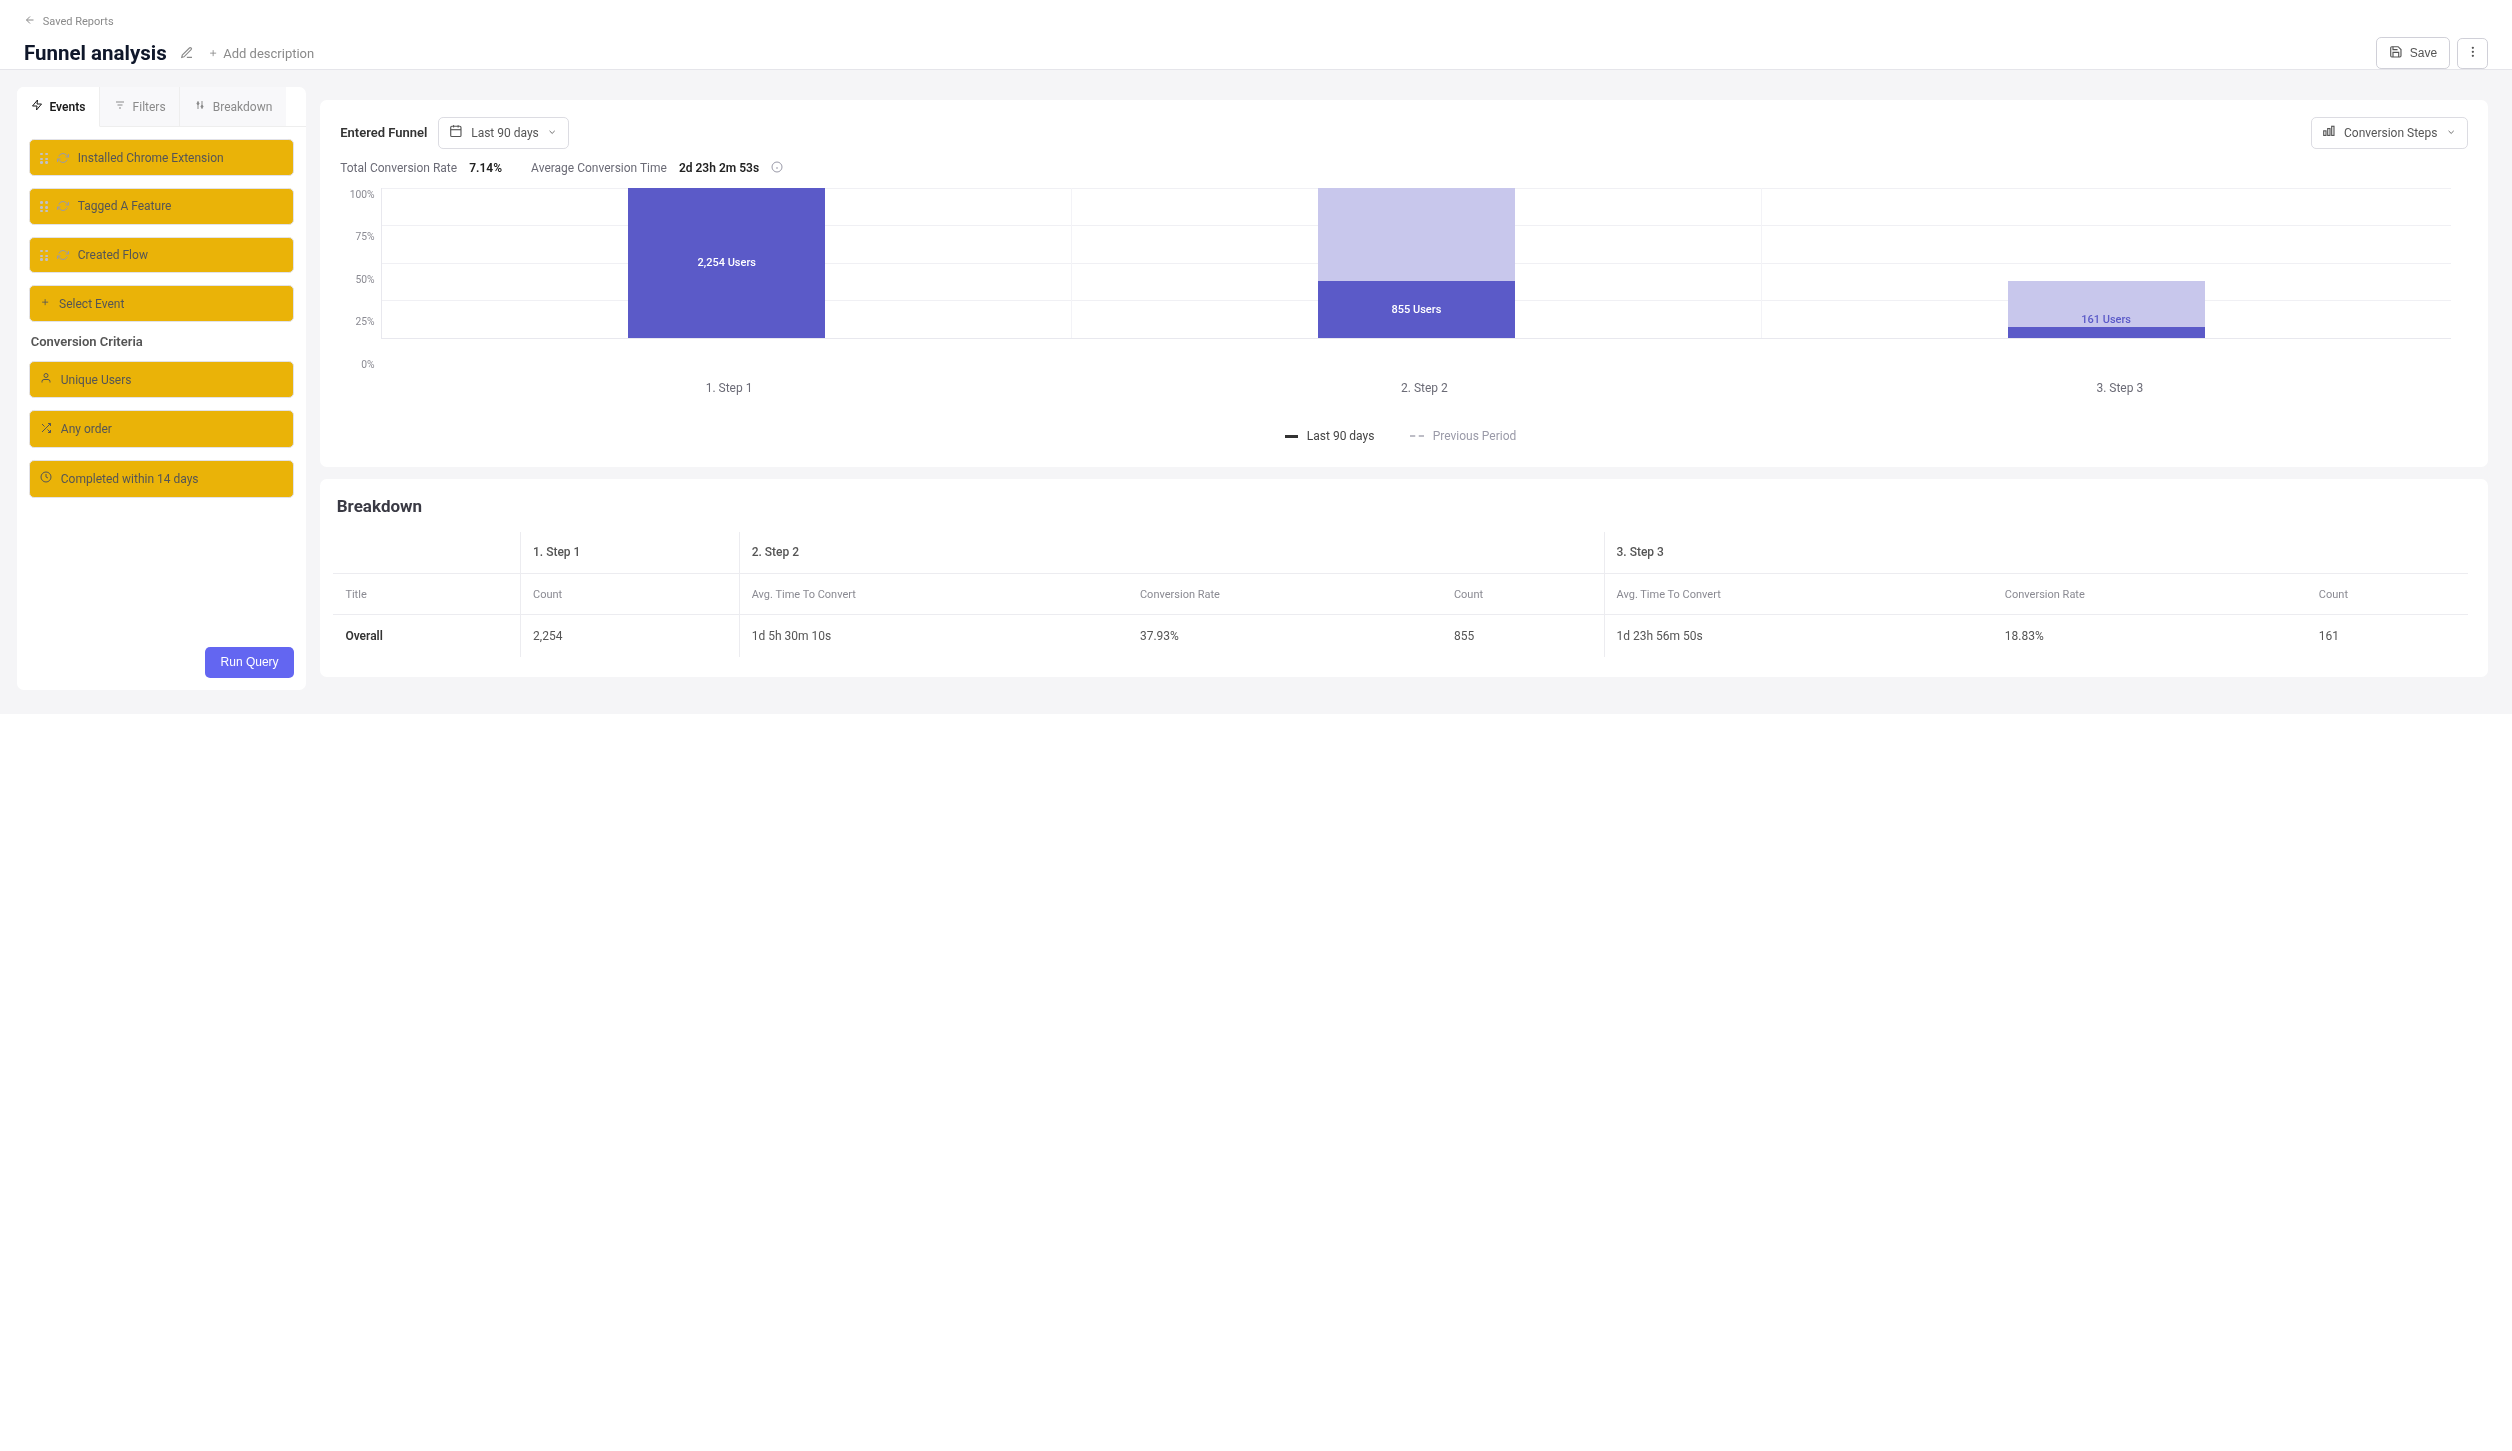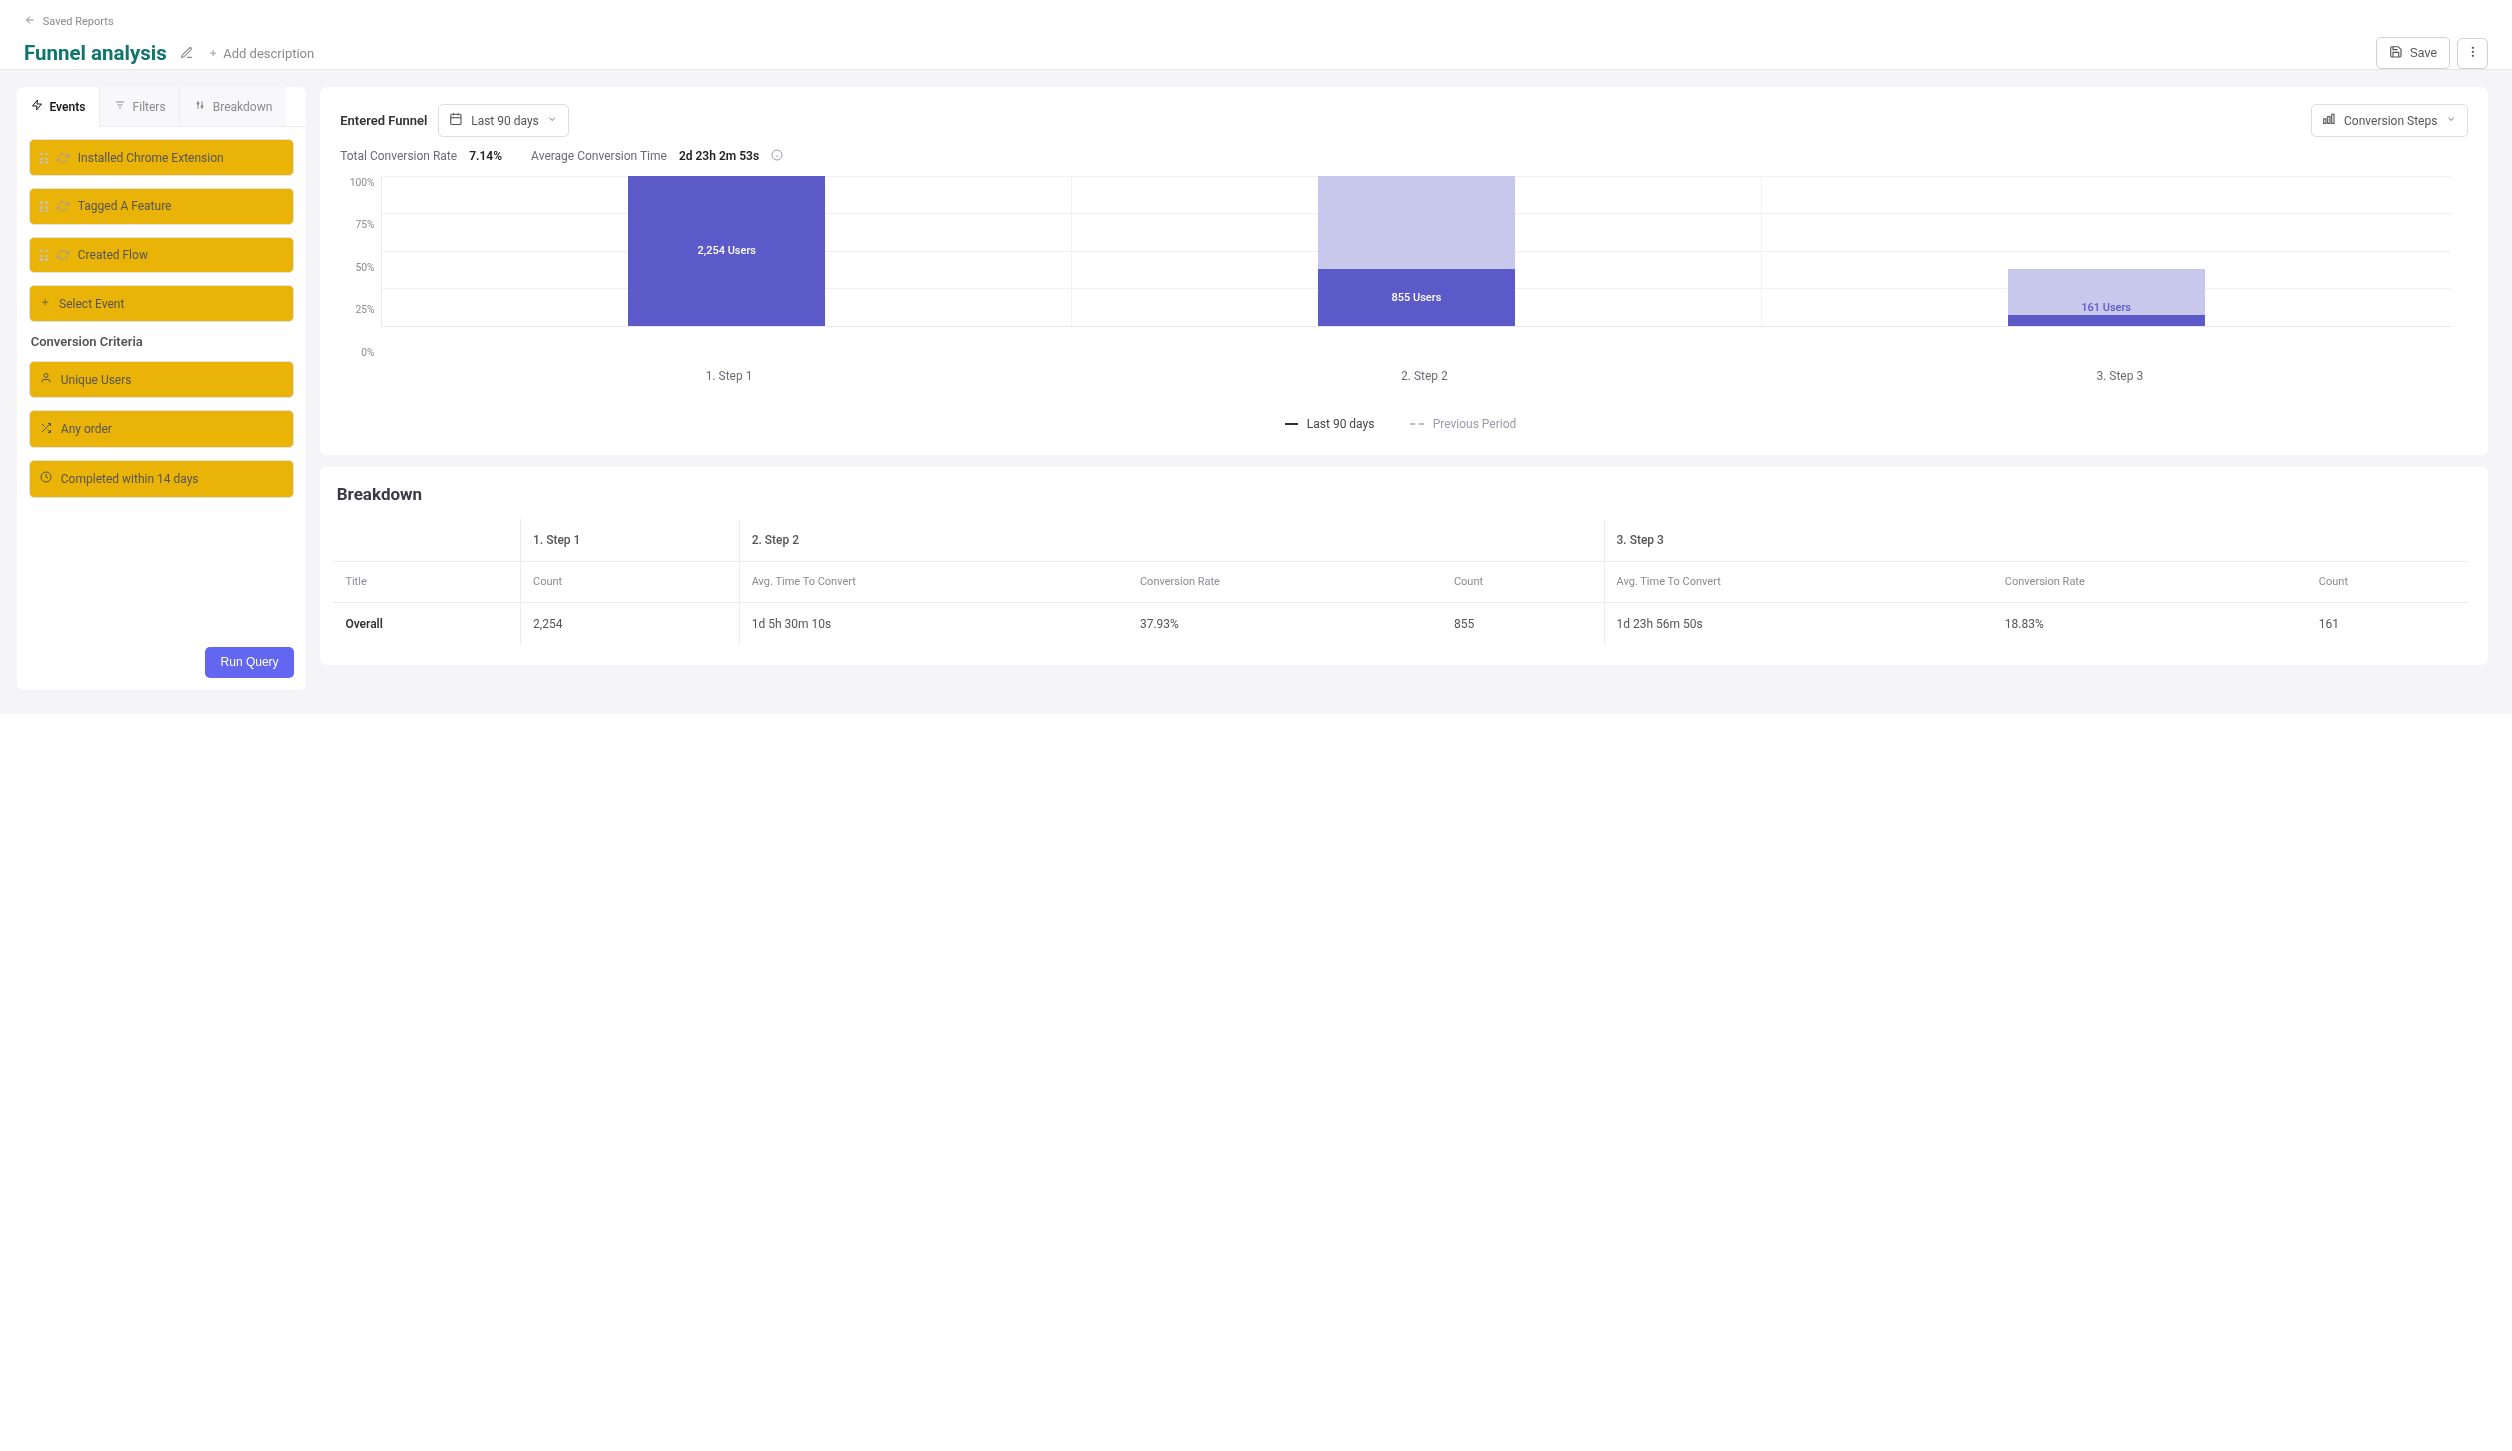--- a/index.html
+++ b/index.html
@@ -6,31 +6,31 @@
     body {
       font-family: -apple-system, BlinkMacSystemFont, 'Segoe UI', Roboto, sans-serif;
       background: #fff;
       color: #1a1a1a;
       font-size: 12px;
     }
     .header { padding: 13.7px 24px 0 24px; background: #fff; }
     .breadcrumb-row { display: flex; align-items: center; gap: 6.8px; color: #8a8a8a; font-size: 11px; margin-bottom: 8.5px; cursor: pointer; }
     .title-row { display: flex; align-items: center; justify-content: space-between; }
     .title-left { display: flex; align-items: center; gap: 13.7px; }
-    .page-title { font-size: 20.5px; font-weight: 700; color: #0f766e; }
+    .page-title { font-size: 20.5px; font-weight: 700; color: #0f172a; }
     .icon-btn-small { color: #8a8a8a; cursor: pointer; display: inline-flex; }
     .add-desc { display: flex; align-items: center; gap: 5.1px; color: #8a8a8a; font-size: 13px; cursor: pointer; }
     .title-right { display: flex; align-items: center; gap: 6.8px; }
     .btn-outline { display: flex; align-items: center; gap: 6.8px; padding: 6.8px 12px; border: 0.9px solid #d0d0d8; border-radius: 5.1px; background: #fff; cursor: pointer; font-size: 12px; color: #555; }
     .btn-icon-outline { display: flex; align-items: center; justify-content: center; width: 31px; height: 31px; border: 0.9px solid #d0d0d8; border-radius: 5.1px; background: #fff; cursor: pointer; color: #555; }
     .flat-tabs { display: flex; gap: 24px; margin-top: 17px; }
     .flat-tab { padding: 8.5px 0 12px 0; color: #8a8a8a; font-size: 13px; cursor: pointer; border-bottom: 2.6px solid transparent; }
     .flat-tab.active { color: #5b5bd6; font-weight: 600; border-bottom-color: #5b5bd6; }
     .divider { height: 0.9px; background: #e5e5ea; }
-    .body-area { background: #f5f5f7; padding: 17px 24px 24px 17px; display: flex; gap: 13.7px; align-items: flex-start; min-height: 598px;}
+    .body-area { background: #f5f5f7; padding: 17px 24px 24px 17px; display: flex; gap: 13.7px; align-items: center; min-height: 598px;}
     .sidebar { width: 289px; background: #fff; border-radius: 6.8px; padding-bottom: 12px; display: flex; flex-direction: column; }
     .side-tabs { display: flex; border-bottom: 0.9px solid #eee; }
     .side-tab { display: flex; align-items: center; gap: 6.8px; padding: 12px 13.7px; color: #8a8a8a; font-size: 12px; cursor: pointer; background:#f8f8fa; border-right:0.9px solid #eee;}
     .side-tab:first-child { border-top-left-radius:6.8px; }
     .side-tab.active { color: #1a1a1a; font-weight: 600; background:#fff; border-bottom: 1.7px solid #fff; margin-bottom:-0.9px; border-right:0.9px solid #eee;}
     .side-body { padding: 12px 12px 0 12px; flex:1;}
     .pill { display: flex; align-items: center; gap: 8.5px; padding: 10.3px 10.3px; border: 0.9px solid #e2e2e8; border-radius: 5.1px; background: #eab308; margin-bottom: 12px; font-size: 12px; color: #555; cursor: pointer; }
     .drag-dots { width: 8.5px; height: 13.7px; display: inline-block; position: relative; }
     .drag-dots::before, .drag-dots::after { content:''; position:absolute; width:2.6px; height:2.6px; background:#c0c0c8; border-radius:50%; }
     .drag-dots::before { top:1.7px; left:0; box-shadow: 5.1px 0 #c0c0c8, 0 5.1px #c0c0c8, 5.1px 5.1px #c0c0c8; }

